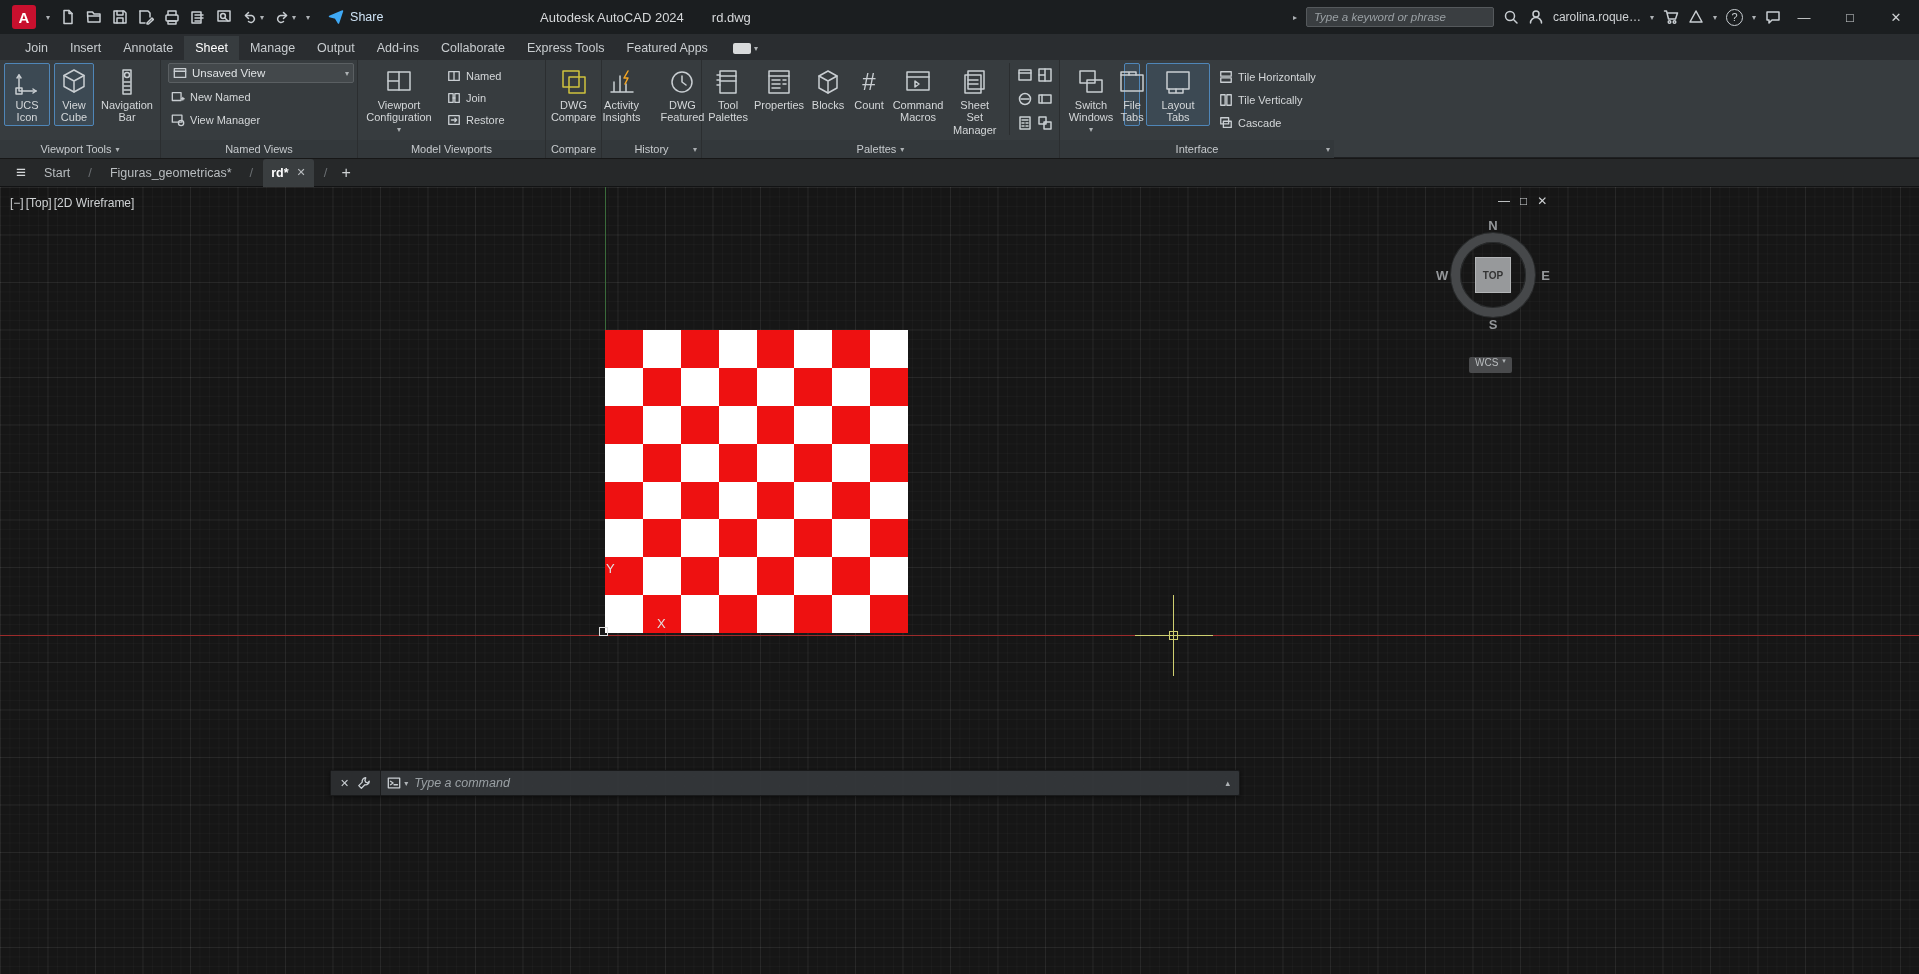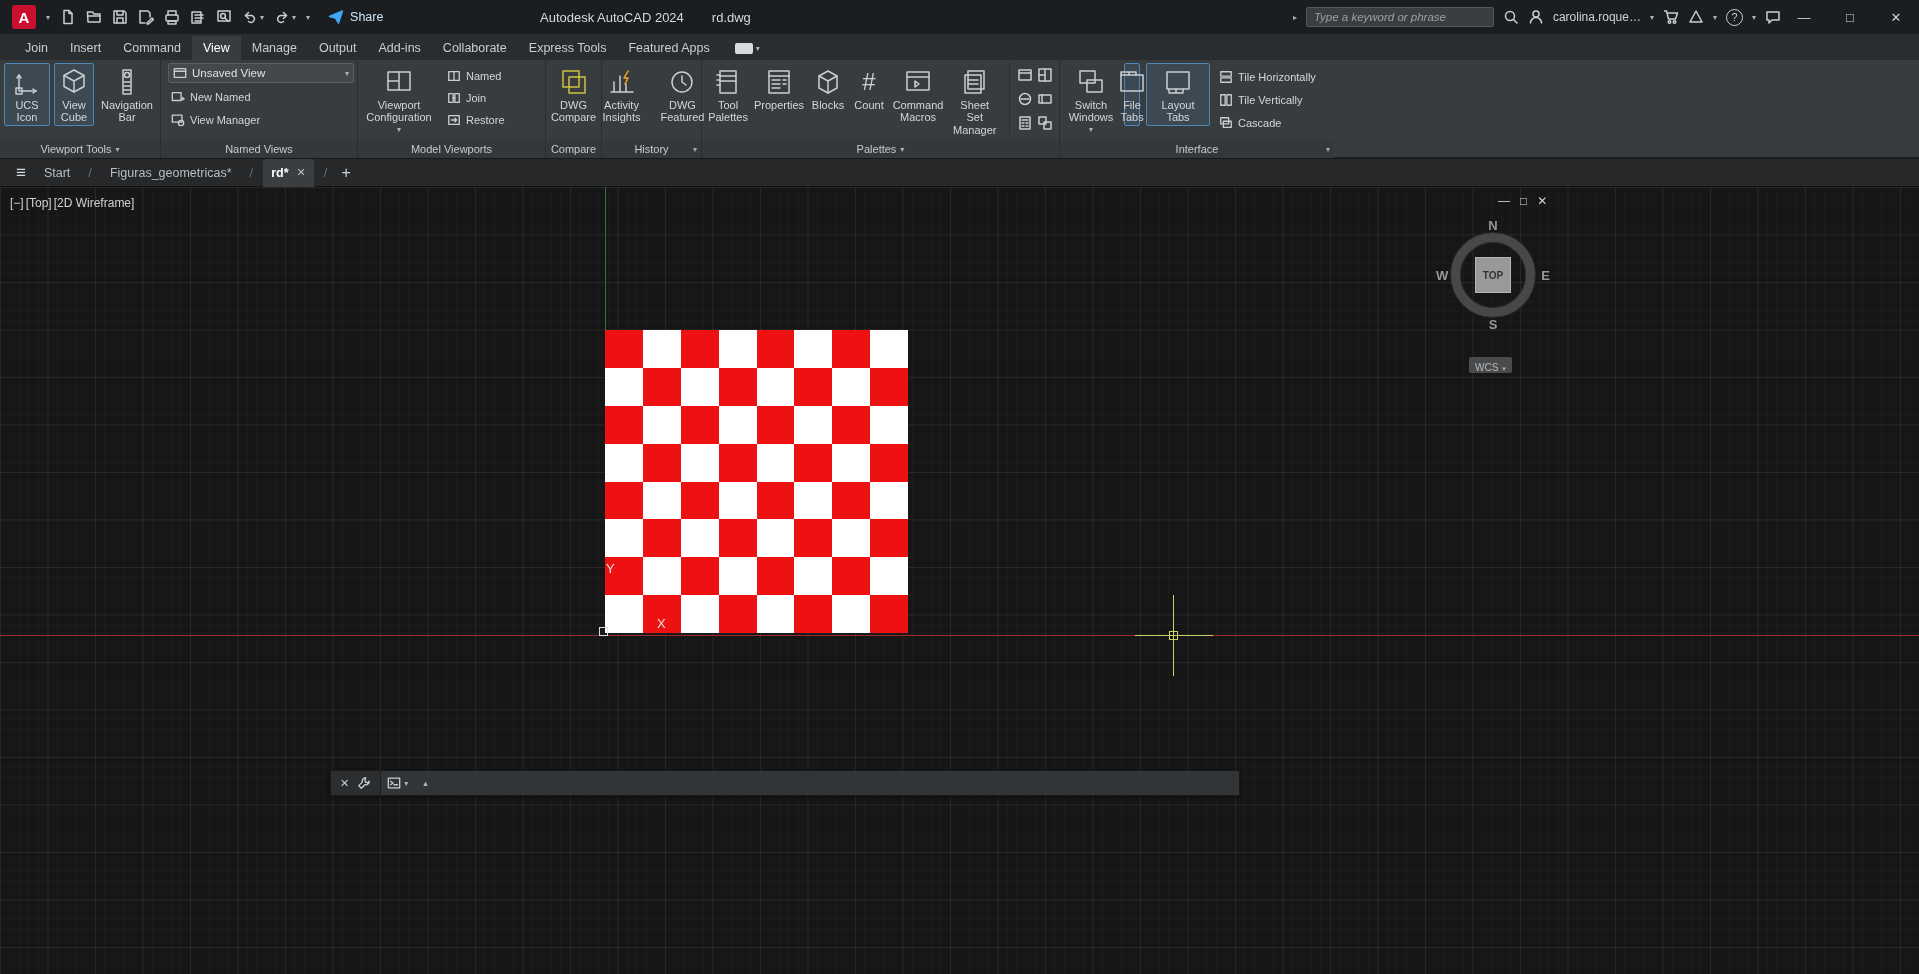--- a/index.html
+++ b/index.html
@@ -93,21 +93,21 @@
     border:9px solid #46484a; box-shadow:0 0 0 1px #2a2c2d, inset 0 0 0 1px #2a2c2d; }
   .vc-letter { position:absolute; font-size:13px; font-weight:bold; color:#94979a; }
   #vc-n { top:-2px; left:50%; transform:translateX(-50%); }
   #vc-s { bottom:-2px; left:50%; transform:translateX(-50%); }
   #vc-w { left:-2px; top:50%; transform:translateY(-50%); }
   #vc-e { right:-2px; top:50%; transform:translateY(-50%); }
   #vc-face { position:absolute; left:37px; top:37px; width:36px; height:36px; background:#97999b;
     border:1px solid #b3b5b7; display:flex; align-items:center; justify-content:center;
     font-size:10px; font-weight:bold; color:#333; }
   #wcs { position:absolute; left:1469px; top:170px; height:16px; padding:0 6px; background:rgba(82,84,86,0.85);
-    border-radius:2px; display:flex; align-items:flex-end; gap:4px; font-size:10px; color:#b9bcbe; }
+    border-radius:2px; display:flex; align-items:flex-start; gap:4px; font-size:10px; color:#b9bcbe; }
 
   
   #cmdbar { position:absolute; left:330px; top:583px; width:910px; height:26px; display:flex; align-items:center;
     background:rgba(52,55,58,0.97); border:1px solid #191a1b; border-radius:2px; box-shadow:0 1px 4px rgba(0,0,0,0.5); }
   #cmd-left { display:flex; align-items:center; gap:8px; padding:0 9px; height:100%;
     background:#2b2d2f; border-right:1px solid #1c1d1e; color:#c9ced2; }
   #cmd-prompt-btn { display:flex; align-items:center; gap:3px; padding:0 6px; }
   #cmd-input { flex:1; background:transparent; border:none; outline:none; color:#c9ced2;
     font-size:12.5px; font-style:italic; font-family:"Liberation Sans", sans-serif; }
   #cmd-input::placeholder { color:#9aa0a4; font-style:italic; }
@@ -225,22 +225,22 @@
   <div class="win-btns">
     <span class="win-btn">—</span>
     <span class="win-btn">□</span>
     <span class="win-btn">✕</span>
   </div>
 </div>
 
 <div id="ribbon-tabs">
   <span class="rtab">Join</span>
   <span class="rtab">Insert</span>
-  <span class="rtab">Command</span>
-  <span class="rtab active">View</span>
+  <span class="rtab">Annotate</span>
+  <span class="rtab active">Sheet</span>
   <span class="rtab">Manage</span>
   <span class="rtab">Output</span>
   <span class="rtab">Add-ins</span>
   <span class="rtab">Collaborate</span>
   <span class="rtab">Express Tools</span>
   <span class="rtab">Featured Apps</span>
   <span class="ribbon-toggle">
     <span class="box"></span>
     <span class="caret">▾</span>
   </span>
@@ -651,16 +651,17 @@
           <path d="M10 2a4 4 0 0 0-4 5L2 11l3 3 4-4a4 4 0 0 0 5-4l-2 2-2-1-1-2z"></path>
         </svg>
     </div>
     <div id="cmd-prompt-btn">
       <svg class="svgi i14" viewBox="0 0 16 16">
           <rect x="1.5" y="2.5" width="13" height="11"></rect>
           <path d="M4 6l3 2-3 2M8 10h4"></path>
         </svg>
       <span class="caret">▾</span>
     </div>
+    <input id="cmd-input" placeholder="Type a command" style="">
     <span id="cmd-up">▴</span>
   </div>
 
 </div>
 
 </body></html>

